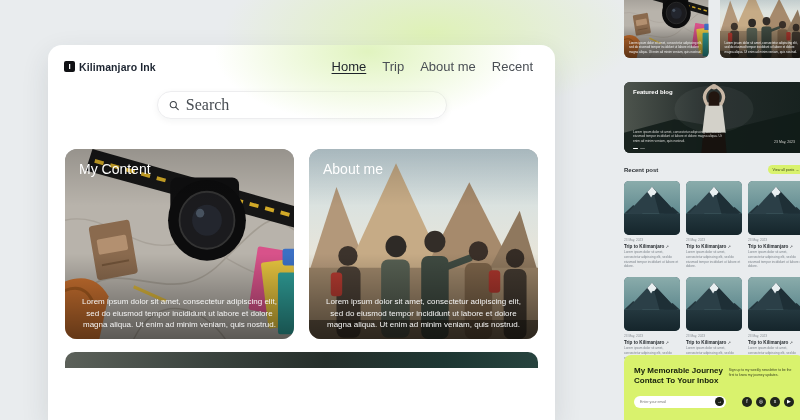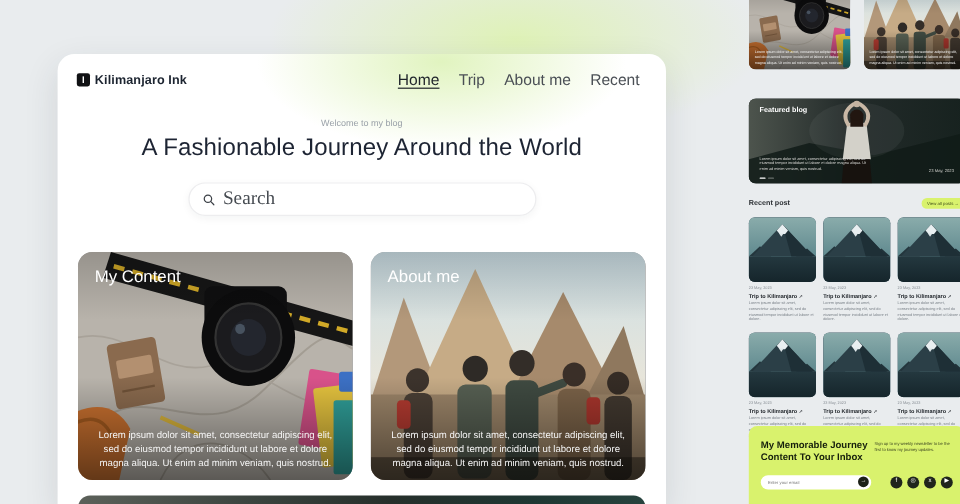--- a/index.html
+++ b/index.html
@@ -215,24 +215,20 @@
         <span class="brand-name">Kilimanjaro Ink</span>
       </div>
       <nav class="nav">
         <a class="active">Home</a>
         <a>Trip</a>
         <a>About me</a>
         <a>Recent</a>
       </nav>
     </header>
 
-    <div class="hero">
-      <div class="eyebrow">Welcome to my blog</div>
-      <h1 class="h1">A Fashionable Journey Around the World</h1>
-    </div>
 
     <div class="search">
       <svg width="11" height="11" viewBox="0 0 12 12">
         <circle cx="5" cy="5" r="3.6" fill="none" stroke="#3c4147" stroke-width="1.2"></circle>
         <line x1="7.8" y1="7.8" x2="10.8" y2="10.8" stroke="#3c4147" stroke-width="1.2" stroke-linecap="round"></line>
       </svg>
       <input type="text" placeholder="Search" style="">
     </div>
 
     <div class="cards">
@@ -356,21 +352,21 @@
         <div class="post-date">23 May, 2023</div>
         <div class="post-title"><span>Trip to Kilimanjaro</span> <span class="arr">↗</span></div>
         <div class="post-text">Lorem ipsum dolor sit amet, consectetur adipiscing elit, sed do eiusmod tempor incididunt ut labore et dolore.</div>
       </div>
     </div>
 
     <div class="newsletter">
       <div class="nl-top">
         <div class="nl-heading">
           <span>My Memorable Journey</span><br>
-          <span>Content To Your Inbox</span>
+          <span>Contact To Your Inbox</span>
         </div>
         <div class="nl-desc">Sign up to my weekly newsletter to be the first to know my journey updates.</div>
       </div>
       <div class="nl-bottom">
         <div class="nl-input">
           <input type="text" placeholder="Enter your email" style="">
           <button class="nl-go">→</button>
         </div>
         <div class="socials">
           <button class="soc">f</button>

